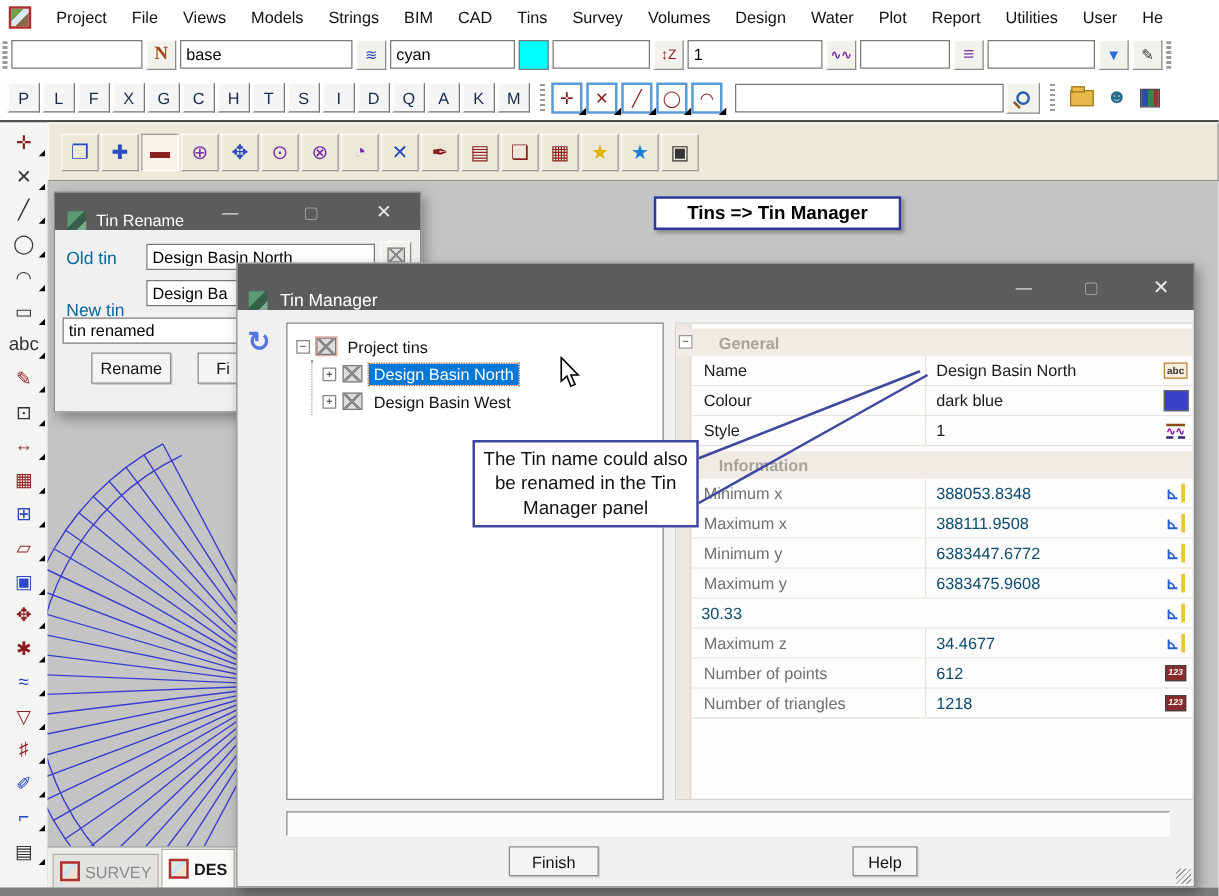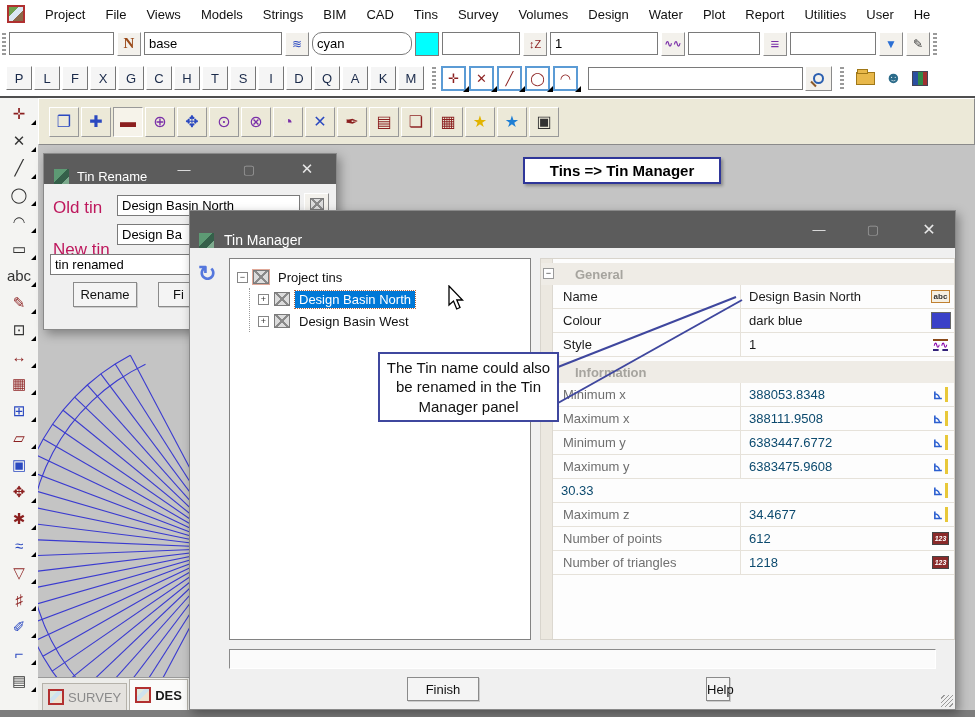--- a/index.html
+++ b/index.html
@@ -86,21 +86,21 @@
   .dlg-ctrl{position:absolute;top:0;height:100%;display:flex;align-items:center;justify-content:center;
     color:#e8e8e8;font-size:13px;cursor:default;}
   .dlg-ctrl.dim{color:#9f9f9f;}
   .btn{background:#f4f4f4;border:1px solid #8a8a8a;font-size:13px;color:#111;
     font-family:"Liberation Sans",sans-serif;cursor:default;box-shadow:1px 1px 0 rgba(0,0,0,.15);}
 
   
   #tin-rename{left:43px;top:153px;width:294px;height:177px;z-index:20;}
   #tin-rename .dlg-title{height:30px;font-size:13px;padding-left:10px;gap:8px;}
   #tr-min{left:127px;width:26px;} #tr-max{left:192px;width:26px;} #tr-close{left:248px;width:30px;font-size:15px;}
-  .tr-label{position:absolute;font-size:17px;color:#be185d;}
+  .tr-label{position:absolute;font-size:14px;color:#0369a1;}
   .tr-fld{position:absolute;height:21px;border:1px solid #7a7a7a;background:#fff;font-size:13px;
     padding:1px 4px;font-family:"Liberation Sans",sans-serif;}
   #tr-tin-btn{position:absolute;left:260px;top:39px;width:25px;height:22px;}
 
   
   #tin-manager{left:189px;top:210px;width:767px;height:500px;z-index:30;}
   #tin-manager .dlg-title{height:37px;font-size:14px;padding-left:9px;gap:10px;}
   #tm-min{left:608px;width:42px;} #tm-max{left:662px;width:42px;} #tm-close{left:716px;width:46px;font-size:16px;}
   #tm-refresh{position:absolute;left:8px;top:50px;font-size:22px;color:#5577dd;font-weight:bold;}
 
@@ -134,21 +134,21 @@
     border-right:3px solid #e8c83a;padding-right:2px;}
   .prow.count .picon::before{content:"123";font-size:7px;font-weight:bold;color:#fff;background:#8a2a2a;
     padding:2px 2px;border:1px solid #444;font-style:italic;}
   .abc-btn{font-size:8px;font-weight:bold;background:#f5efe2;border:1px solid #c08030;padding:1px 2px;color:#333;}
   .swatch-darkblue{width:20px;height:17px;background:#3a41c8;border:1px solid #666;}
   .style-ico{font-size:9px;font-weight:bold;color:#8800aa;border-top:2px solid #8a4a1a;border-bottom:2px dashed #33227a;line-height:8px;}
 
   #tm-message{position:absolute;left:39px;top:438px;width:707px;height:20px;background:#fbfbfb;
     border:1px solid;border-color:#8a8a8a #fff #fff #8a8a8a;font-size:12px;padding:2px 4px;color:#333;}
   #tm-finish{position:absolute;left:217px;top:466px;width:72px;height:24px;}
-  #tm-help{position:absolute;left:516px;top:466px;width:24px;height:24px;}
+  #tm-help{position:absolute;left:492px;top:466px;width:52px;height:24px;}
   #tm-grip{position:absolute;right:2px;bottom:2px;width:12px;height:12px;
     background:repeating-linear-gradient(135deg,transparent 0 2px,#9a9a9a 2px 3px);}
 
   
   #banner{position:absolute;left:523px;top:157px;width:198px;height:27px;background:#fff;
     border:2px solid #2f3699;display:flex;align-items:center;justify-content:center;
     font-size:15px;font-weight:bold;color:#000;z-index:12;box-shadow:2px 2px 3px rgba(0,0,0,.3);}
   #callout{position:absolute;left:378px;top:352px;width:181px;height:70px;background:#fff;
     border:2px solid #3f479e;display:flex;align-items:center;justify-content:center;text-align:center;
     font-size:15px;color:#111;line-height:1.3;z-index:42;padding:2px;}
@@ -162,21 +162,21 @@
   <span id="app-logo"></span>
   <span><span class="menu-item">Project</span><span class="menu-item">File</span><span class="menu-item">Views</span><span class="menu-item">Models</span><span class="menu-item">Strings</span><span class="menu-item">BIM</span><span class="menu-item">CAD</span><span class="menu-item">Tins</span><span class="menu-item">Survey</span><span class="menu-item">Volumes</span><span class="menu-item">Design</span><span class="menu-item">Water</span><span class="menu-item">Plot</span><span class="menu-item">Report</span><span class="menu-item">Utilities</span><span class="menu-item">User</span><span class="menu-item">He</span></span>
 </div>
 
 <div id="fmt-row">
   <span class="grip"></span>
   <input class="fld" style="width: 105px;" value="">
   <span class="fbtn" id="name-btn">N</span>
   <input class="fld" style="width: 138px;" value="base">
   <span class="fbtn blu">≋</span>
-  <input class="fld" style="width: 100px; border-radius: 10px;" value="cyan">
+  <input class="fld" style="width: 100px;" value="cyan">
   <span class="fbtn" id="colour-swatch"></span>
   <input class="fld" style="width: 78px;" value="">
   <span class="fbtn red" style="font-size:11px">↕Z</span>
   <input class="fld" style="width: 108px;" value="1">
   <span class="fbtn pur" style="font-size:10px;font-weight:bold">∿∿</span>
   <input class="fld" style="width: 72px;" value="">
   <span class="fbtn pur" style="font-weight:bold;font-size:15px">≡</span>
   <input class="fld" style="width: 86px;" value="">
   <span class="fbtn" style="color:#2b6fd4">▼</span>
   <span class="fbtn dark">✎</span>

